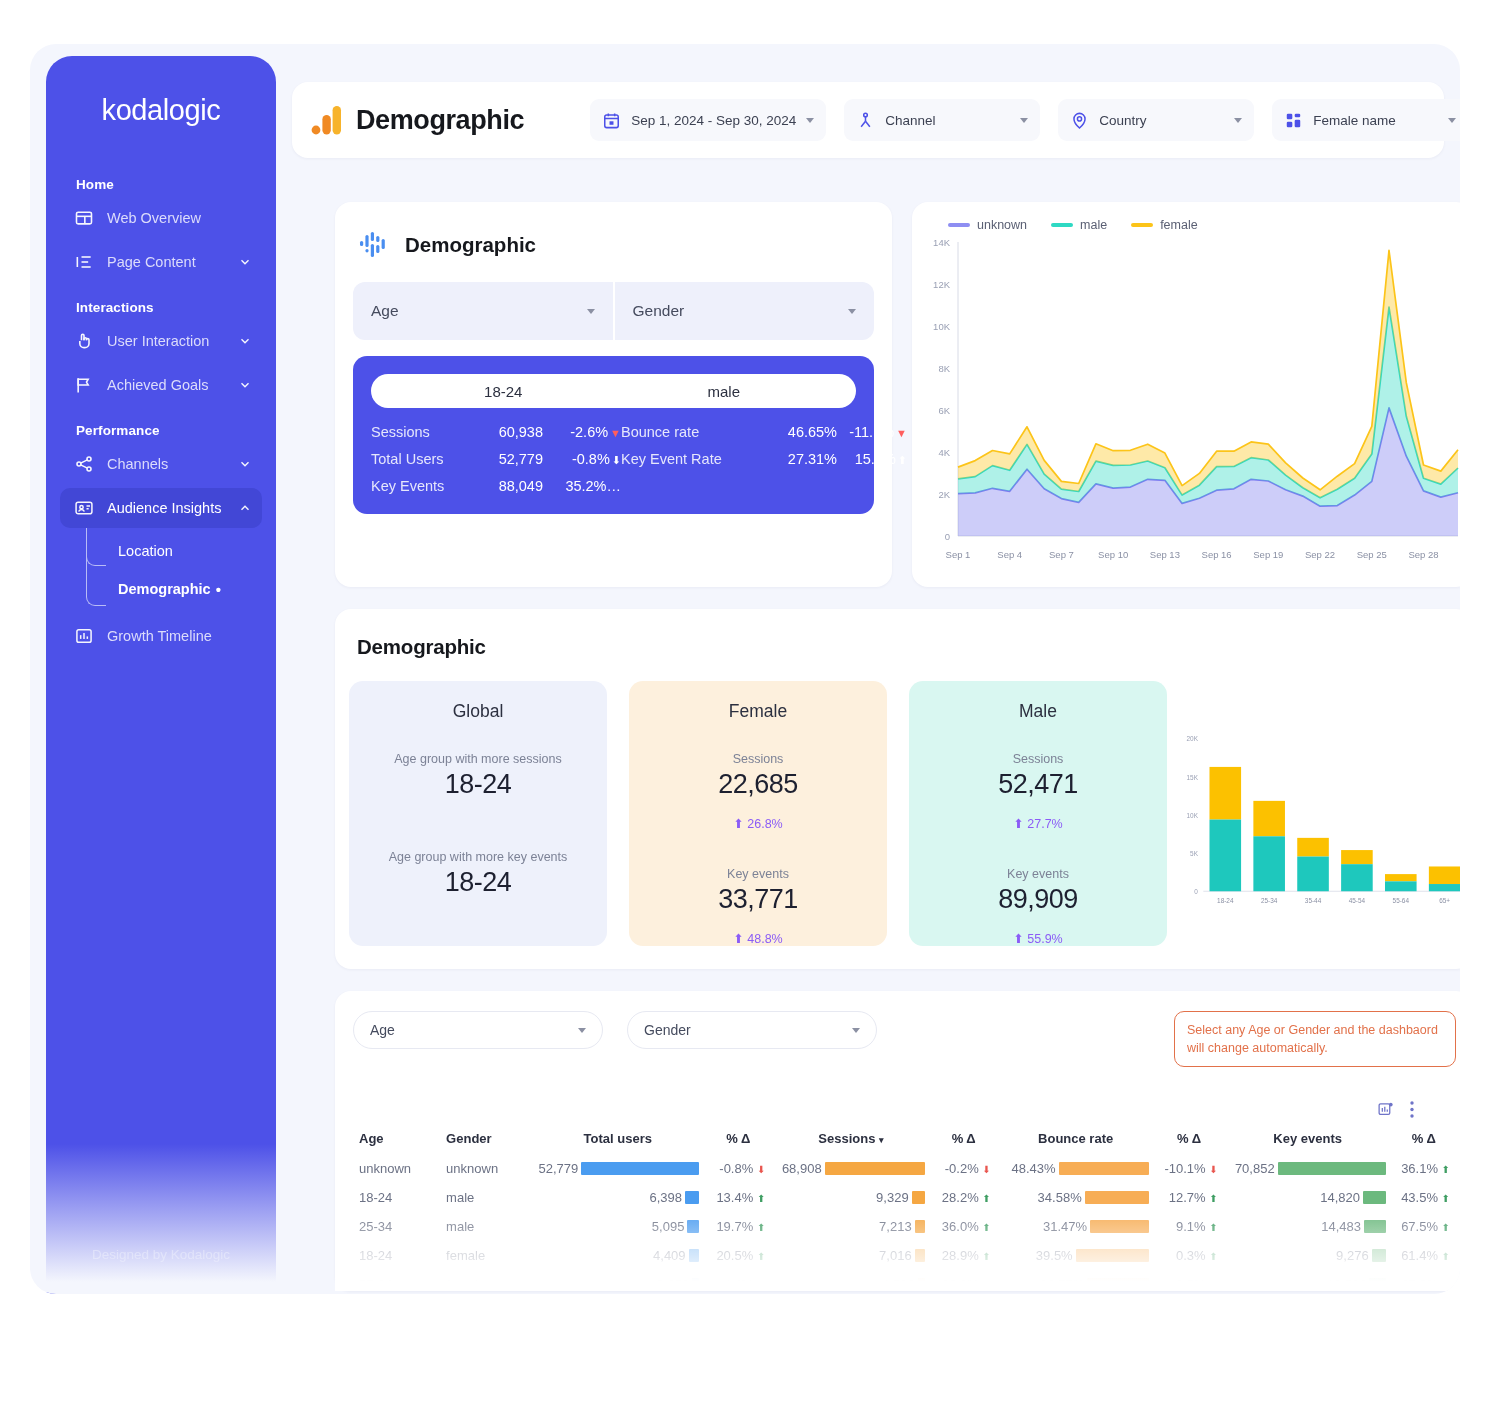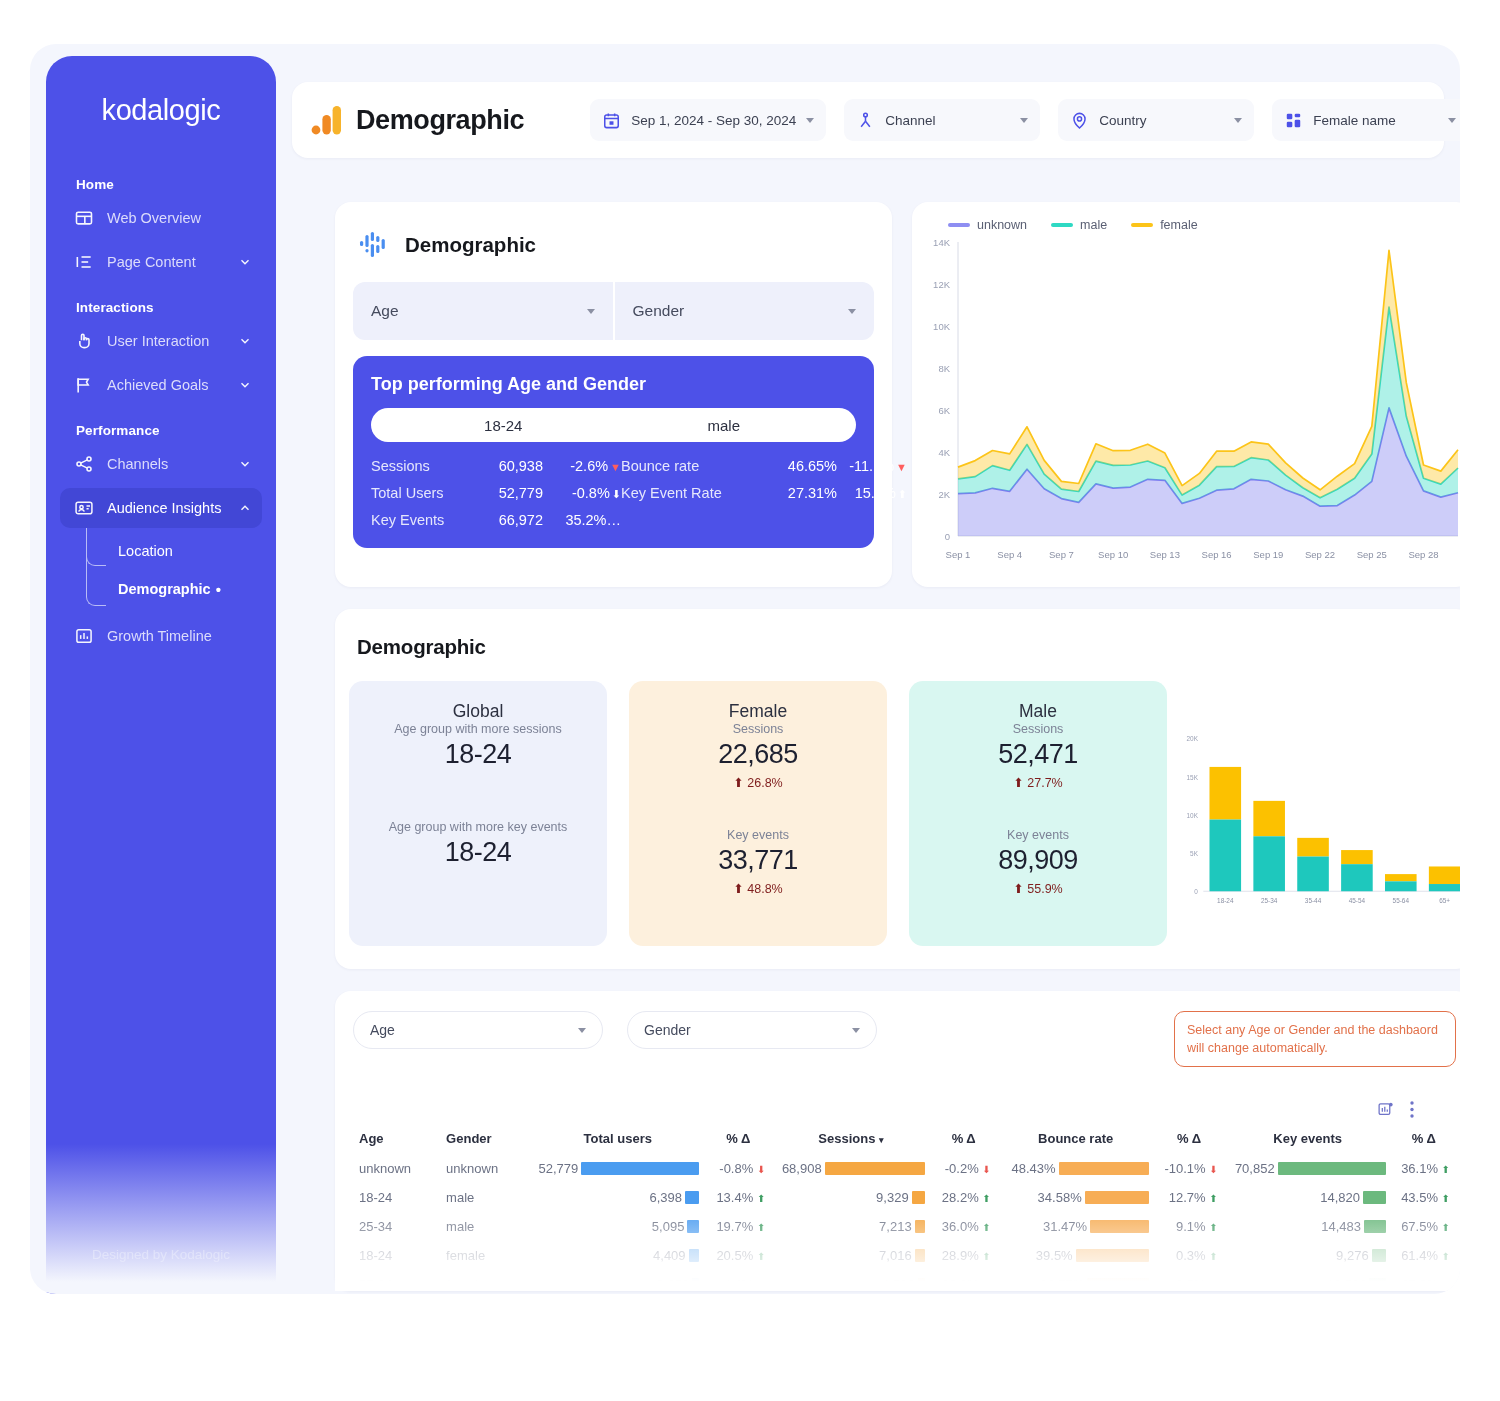--- a/index.html
+++ b/index.html
@@ -144,25 +144,25 @@
                padding: 26px 0 0 22px; letter-spacing: -.2px; }
   .stat-row { display: flex; gap: 22px; padding: 22px 0 0 14px; }
   .stat-card {
     width: 258px; height: 265px; border-radius: 14px;
     display: flex; flex-direction: column; align-items: center;
     padding-top: 20px;
   }
   .stat-card.global { background: #eef1fb; }
   .stat-card.female { background: #fdf0dd; }
   .stat-card.male   { background: #d9f7f1; }
-  .sc-title { font-size: 17.5px; color: #2c3040; }
+  .sc-title { font-size: 17.5px; color: #2c3040; margin-bottom: 30px; }
   .sc-lbl { font-size: 12.5px; color: #7c8296; margin-bottom: 3px; }
   .sc-val { font-size: 25px; color: #1d2030; letter-spacing: -.5px; }
   .sc-val.big { font-size: 27px; }
-  .sc-delta { font-size: 12.5px; color: #7f1d1d; margin-top: 5px; }
+  .sc-delta { font-size: 12.5px; color: #8b5cf6; margin-top: 16px; }
   .sc-gap { height: 38px; }
   .sc-gap.tall { height: 50px; }
 
   #bottom-card { left: 305px; top: 947px; width: 1137px; height: 300px; }
   .bt-title { font-size: 20.5px; font-weight: 700; color: #16181d;
               padding: 26px 0 0 28px; letter-spacing: -.2px; }
   .notice {
     position: absolute; right: 16px; top: 20px; width: 282px;
     border: 1.3px solid #e2714a; border-radius: 10px;
     padding: 9px 12px; font-size: 12.5px; color: #e2714a; line-height: 1.45;
@@ -421,42 +421,41 @@
         <span class="t">Age</span>
         <span class="caret"></span>
       </div>
       <div class="dd">
         <span class="t">Gender</span>
         <span class="caret"></span>
       </div>
     </div>
 
     <div class="top-perf">
-      <div class="tp-title">Top performing Age and Gender</div>
       <div class="tp-pill">
         <span class="a">18-24</span>
         <span class="b">male</span>
       </div>
       <div class="tp-grid">
         <span class="k">Sessions</span>
         <span class="v">60,938</span>
         <span class="d"><span>-2.6%</span><span class="arw dn">▼</span></span>
         <span class="k">Bounce rate</span>
         <span class="v">46.65%</span>
         <span class="d"><span>-11.1%</span><span class="arw dn">▼</span></span>
 
         <span class="k">Total Users</span>
         <span class="v">52,779</span>
         <span class="d"><span>-0.8%</span><span class="arw up">⬇</span></span>
         <span class="k">Key Event Rate</span>
         <span class="v">27.31%</span>
         <span class="d"><span>15.6%</span><span class="arw up">⬆</span></span>
 
         <span class="k">Key Events</span>
-        <span class="v">66,972</span>
+        <span class="v">88,049</span>
         <span class="d"><span>35.2%…</span></span>
         <span></span>
           <span></span>
           <span></span>
       </div>
     </div>
   </div>
 
   <div class="card" id="area-card">
     <div class="legend">

